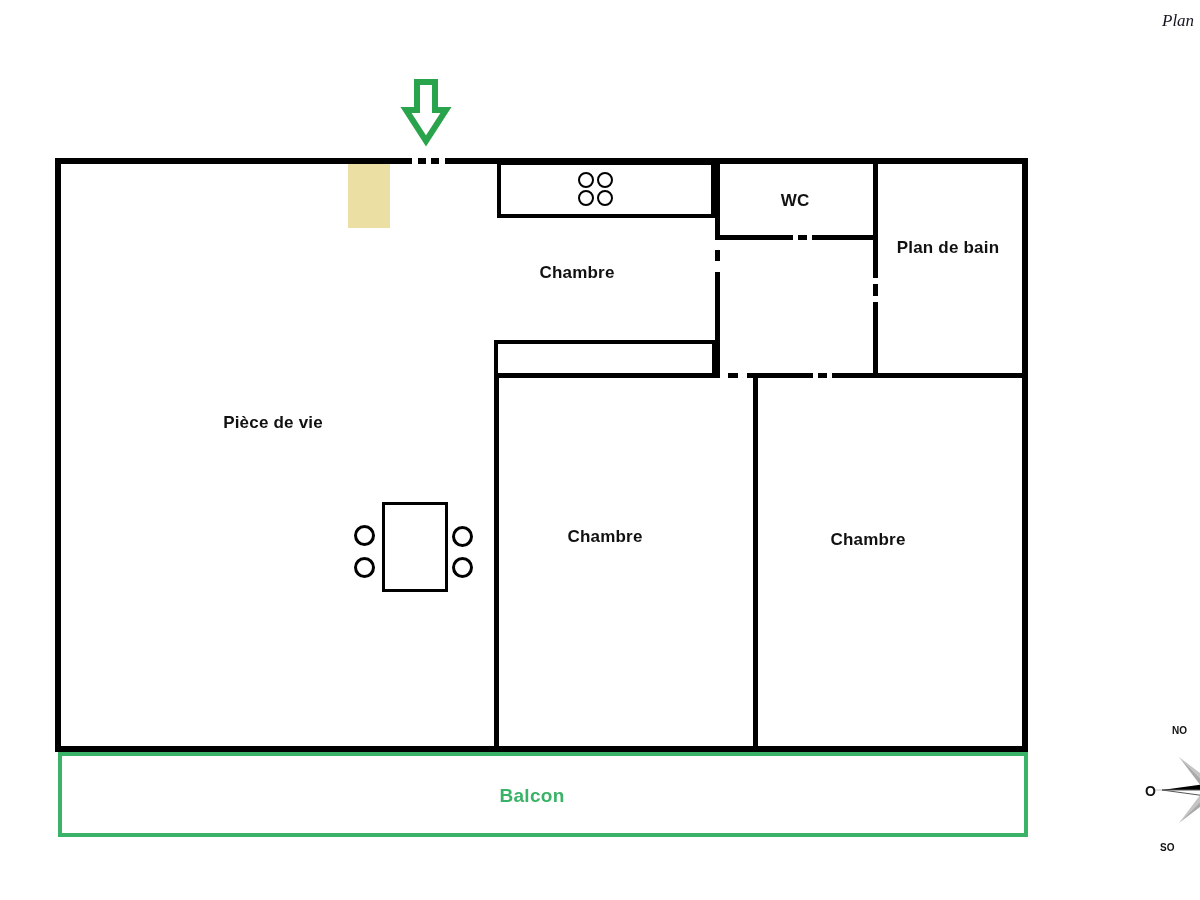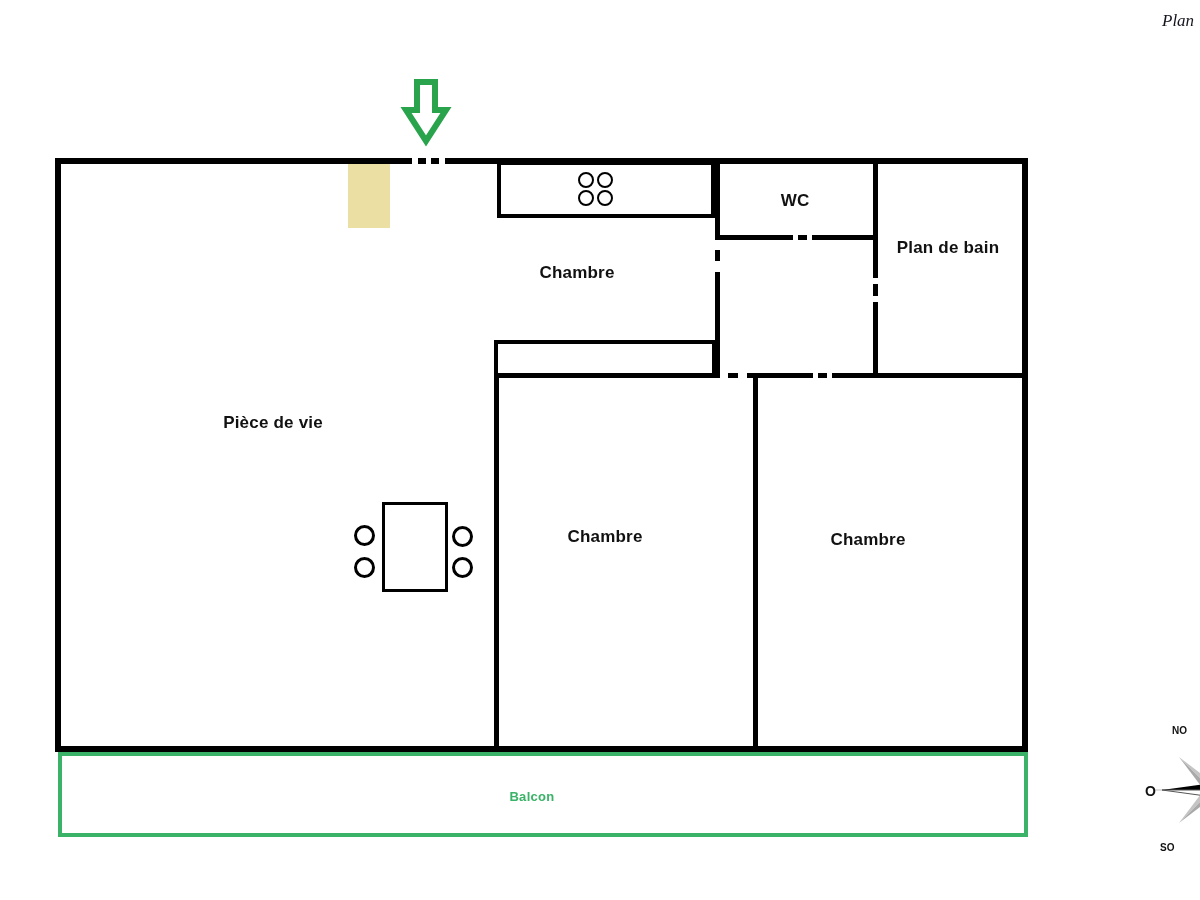--- a/index.html
+++ b/index.html
@@ -32,21 +32,21 @@
   #furniture-beige{
     position:absolute;left:348px;top:164px;width:42px;height:64px;
     background:#ecdfa4;
   }
   #balcony-rect{
     position:absolute;left:58px;top:752px;width:970px;height:85px;
     border:4px solid #3ab267;box-sizing:border-box;background:#ffffff;
   }
   #balcony-label{
     position:absolute;left:532px;top:796px;transform:translate(-50%,-50%);
-    color:#3ab267;font-weight:bold;font-size:13px;letter-spacing:0.3px;
+    color:#3ab267;font-weight:bold;font-size:19px;letter-spacing:0.3px;
   }
   #plan-note{
     position:absolute;left:1162px;top:11px;
     font-family:"Liberation Serif",serif;font-style:italic;
     font-size:17px;color:#15151f;
   }
   #entrance-arrow{position:absolute;left:400px;top:76px;}
   #compass{position:absolute;left:1140px;top:698px;}
 </style>
 </head>

